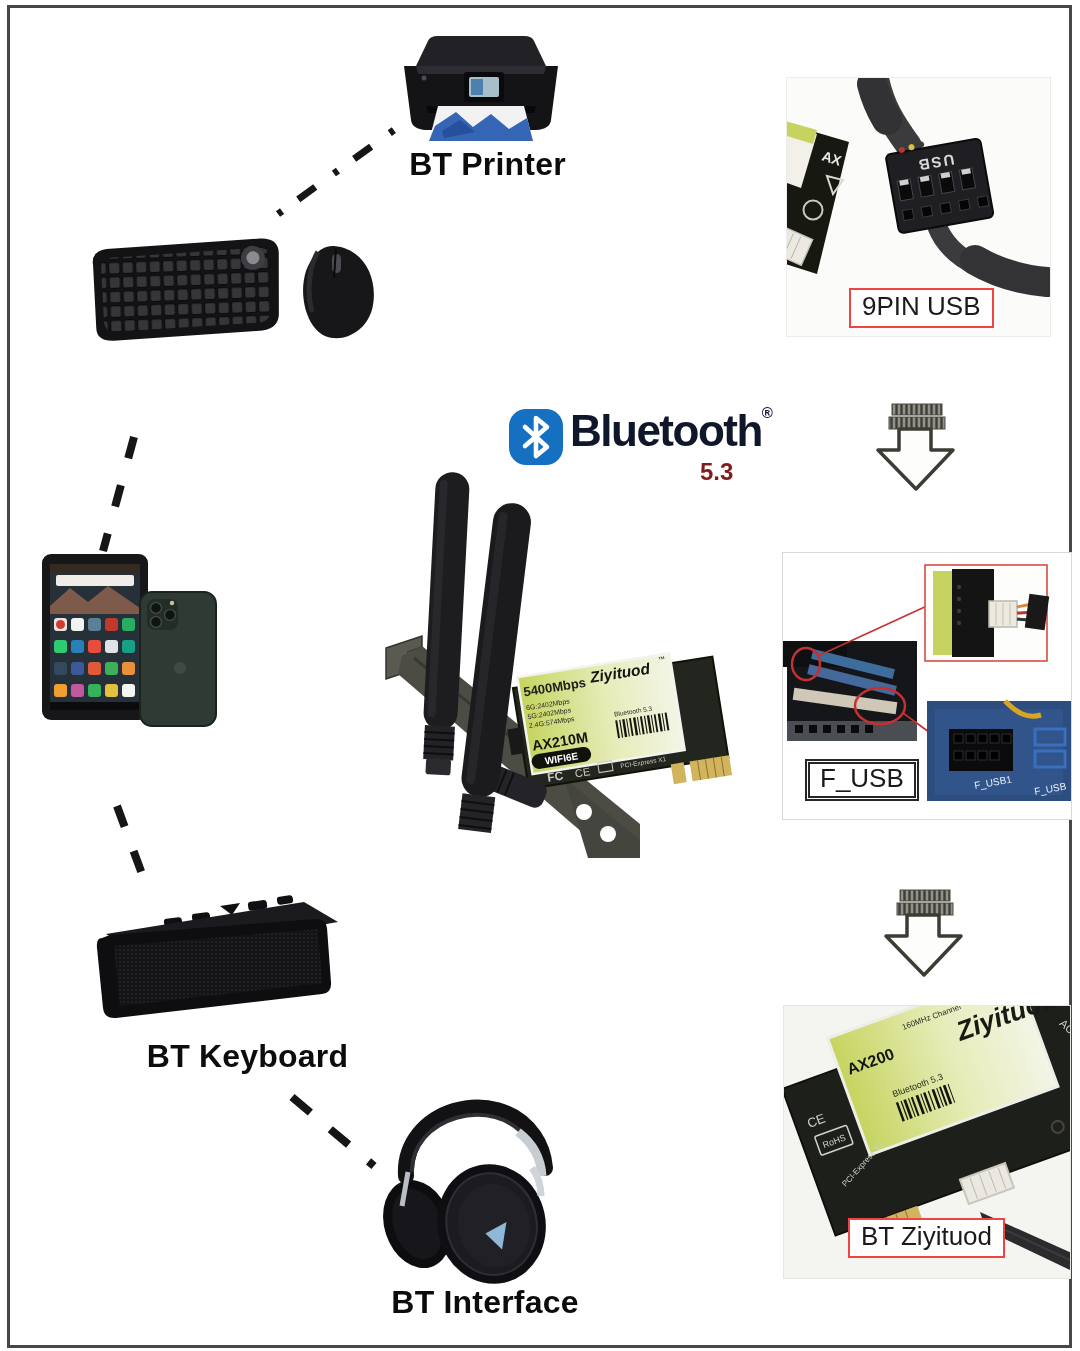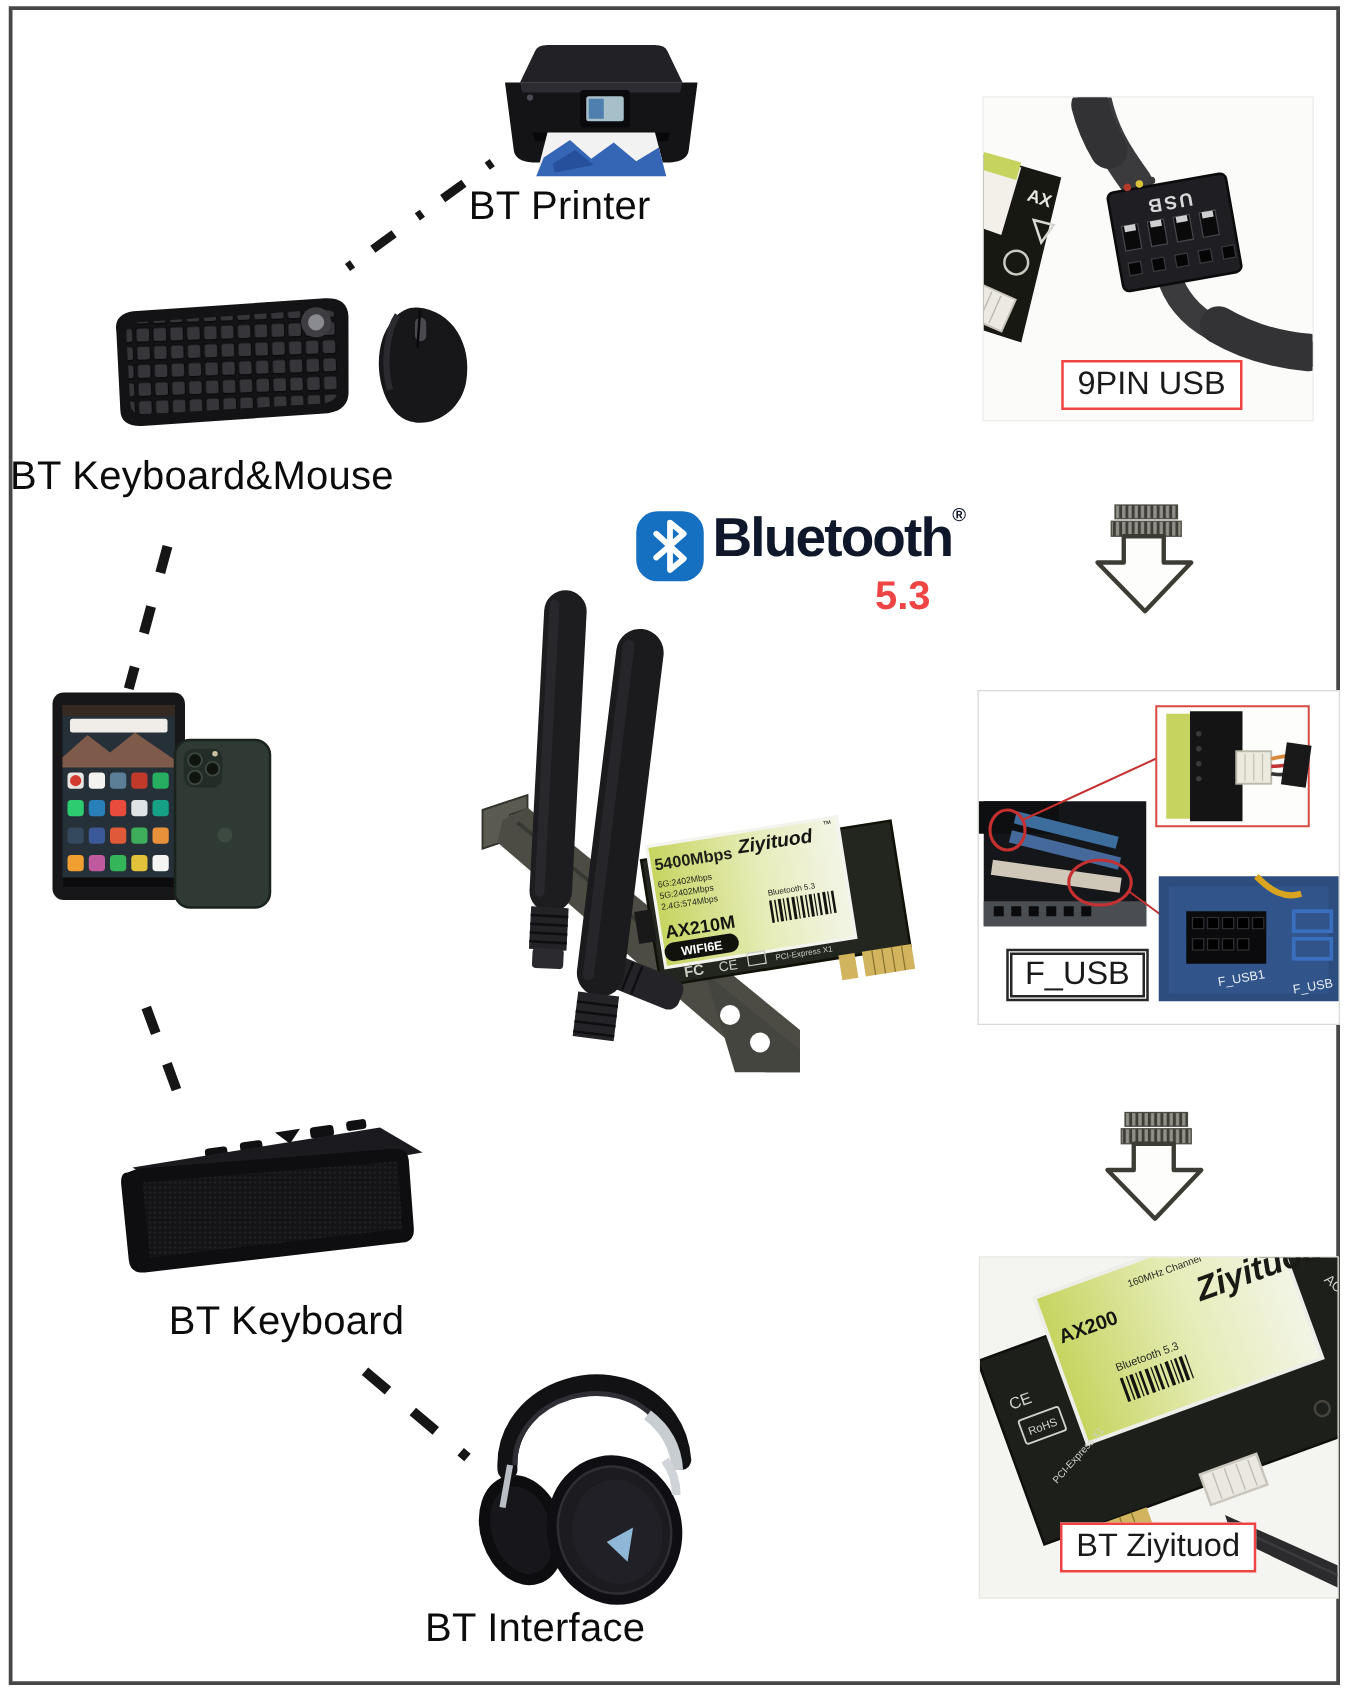--- a/index.html
+++ b/index.html
@@ -3,32 +3,32 @@
 <meta charset="utf-8">
 <style>
   html,body{margin:0;padding:0;background:#ffffff}
   .canvas{position:relative;width:1080px;height:1351px;background:#fff;
           font-family:"Liberation Sans","DejaVu Sans",sans-serif;overflow:hidden}
   .frame{position:absolute;left:7px;top:5px;width:1059px;height:1337px;
          border:3px solid #474747;pointer-events:none}
   .abs{position:absolute}
   svg{display:block}
   svg text{font-family:"Liberation Sans","DejaVu Sans",sans-serif}
-  .devlabel{position:absolute;font-weight:normal;font-size:32px;color:#0c0c0c;
-            text-align:left;letter-spacing:.2px;line-height:1.05}
+  .devlabel{position:absolute;font-weight:bold;font-size:32px;color:#0c0c0c;
+            text-align:center;letter-spacing:.2px;line-height:1.05}
   .callout-label{position:absolute;background:#fff;border:2px solid #ef4444;
                  font-size:26px;color:#1a1a1a;padding:2px 11px 5px;white-space:nowrap;line-height:1.1}
   .callout-label.double{border:5px double #262626;padding:0 10px 3px}
   .photo{position:absolute}
   #photo-9pin{background:#fbfbfa;box-shadow:0 0 0 1px #ececea}
   #photo-fusb{background:#ffffff;border:1px solid #d8d8d5}
   #photo-bti{background:#f4f4f1;box-shadow:0 0 0 1px #e6e6e2}
   .btword{position:absolute;left:62px;top:0;font-size:44px;font-weight:bold;color:#0f172a;letter-spacing:-1.5px}
   .btword sup{font-size:15px;font-weight:bold;vertical-align:28px;letter-spacing:0}
-  .btver{position:absolute;left:192px;top:54px;font-size:32px;font-weight:bold;color:#ef4444}
+  .btver{position:absolute;left:192px;top:54px;font-size:24px;font-weight:bold;color:#7f1d1d}
 </style>
 </head>
 <body>
 
 <div class="canvas">
   <div class="frame"></div>
 
   <svg width="0" height="0" style="position:absolute">
     <defs>
       <linearGradient id="lblgrad" x1="0" y1="0" x2="1" y2="0">
@@ -86,21 +86,20 @@
         <circle cx="172" cy="30" r="6.5" fill="#8a8a91"></circle>
       </g>
       <g>
         <path d="M252,16 C280,18 296,46 291,75 C287,100 262,114 243,106 C225,98 216,66 224,41 C230,25 240,15 252,16 Z" fill="#17171a"></path>
         <path d="M236,22 C228,34 224,60 230,82" stroke="#2a2a2f" stroke-width="5" fill="none"></path>
         <rect x="250" y="24" width="9" height="19" rx="4.5" fill="#4a4a50"></rect>
         <path d="M254,18 L252,48" stroke="#0a0a0c" stroke-width="2" fill="none"></path>
       </g>
     </svg>
   </div>
-  <div class="devlabel" style="left:8px;top:364px;width:385px">BT Keyboard&amp;Mouse</div>
 
   <div class="abs" style="left:36px;top:550px">
     <svg width="190" height="184" viewBox="0 0 190 184">
       <g>
         <rect x="6" y="4" width="106" height="166" rx="9" fill="#17171a"></rect>
         <rect x="14" y="14" width="90" height="146" fill="#263038"></rect>
         <path d="M14,56 L34,38 L52,52 L72,36 L104,58 L104,64 L14,64 Z" fill="#7d5a49"></path>
         <rect x="14" y="14" width="90" height="9" fill="#352a22"></rect>
         <rect x="20" y="25" width="78" height="11" rx="2" fill="#f0ede8"></rect>
         <g>

